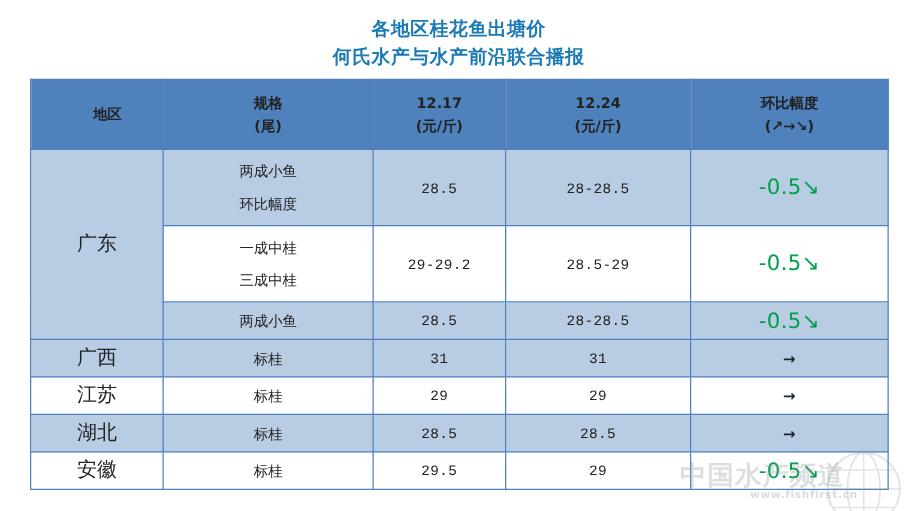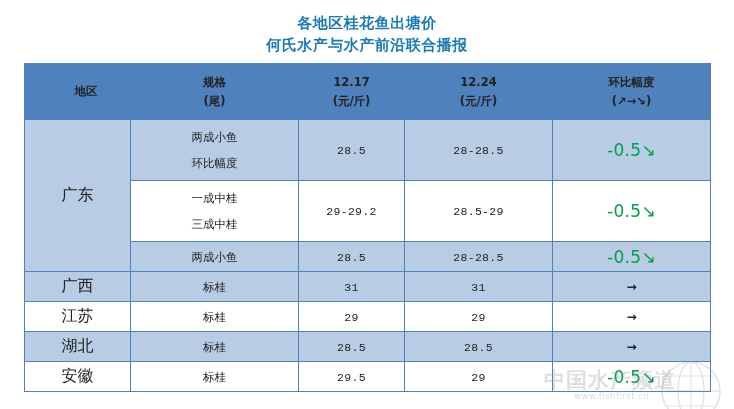--- a/index.html
+++ b/index.html
@@ -125,24 +125,24 @@
     left: 8px;
     top: 6px;
     font-size: 21px;
     font-weight: bold;
     color: rgba(140,150,160,0.30);
     letter-spacing: 1px;
     white-space: nowrap;
   }
   .wm-url {
     position: absolute;
-    left: 38px;
+    left: 64px;
     top: 31px;
     font-size: 8.5px;
-    font-weight: normal;
+    font-weight: bold;
     color: rgba(140,150,160,0.34);
     letter-spacing: 0.5px;
     white-space: nowrap;
     text-align: right;
   }
   .wm-globe {
     position: absolute;
     left: 124px;
     top: 0px;
     width: 62px;

